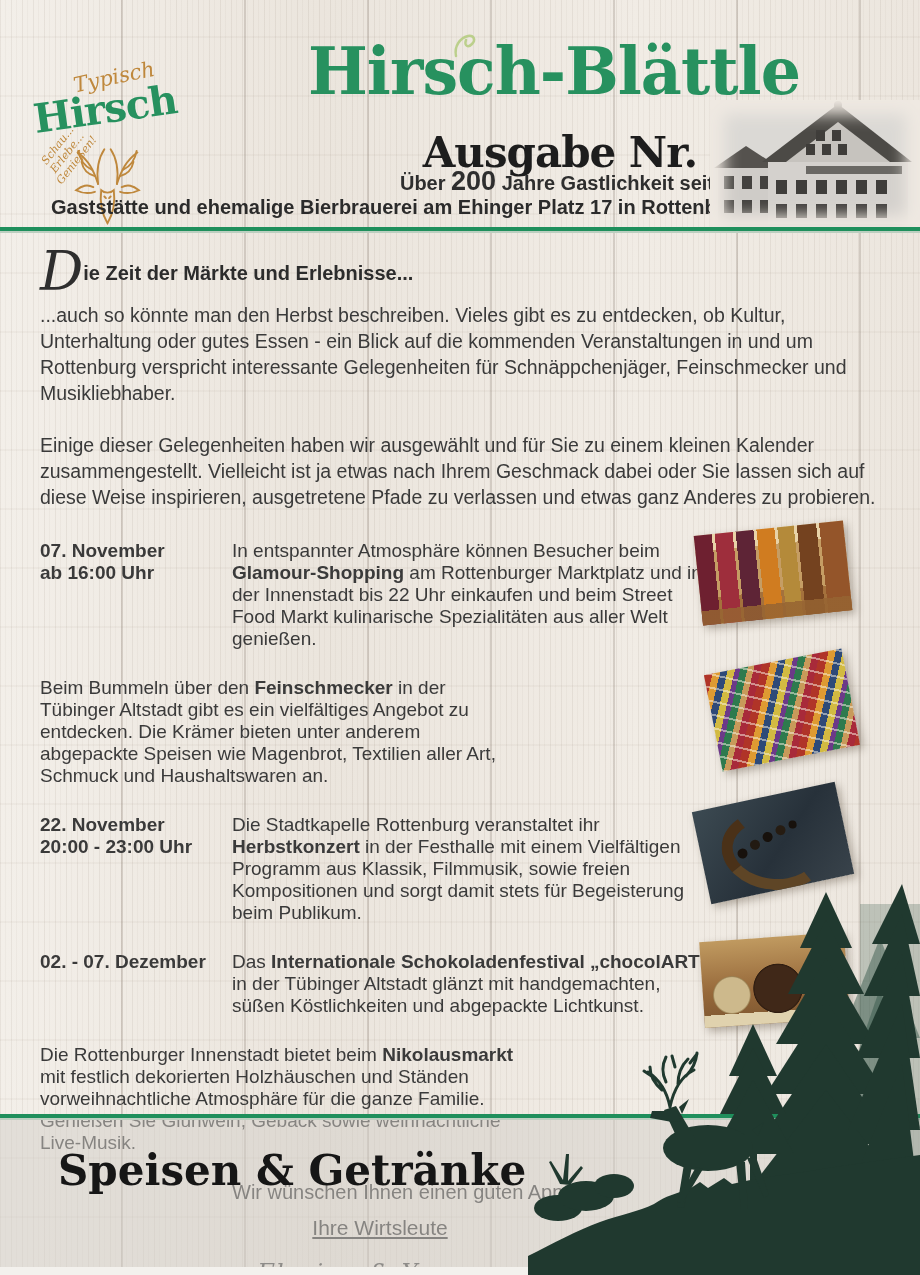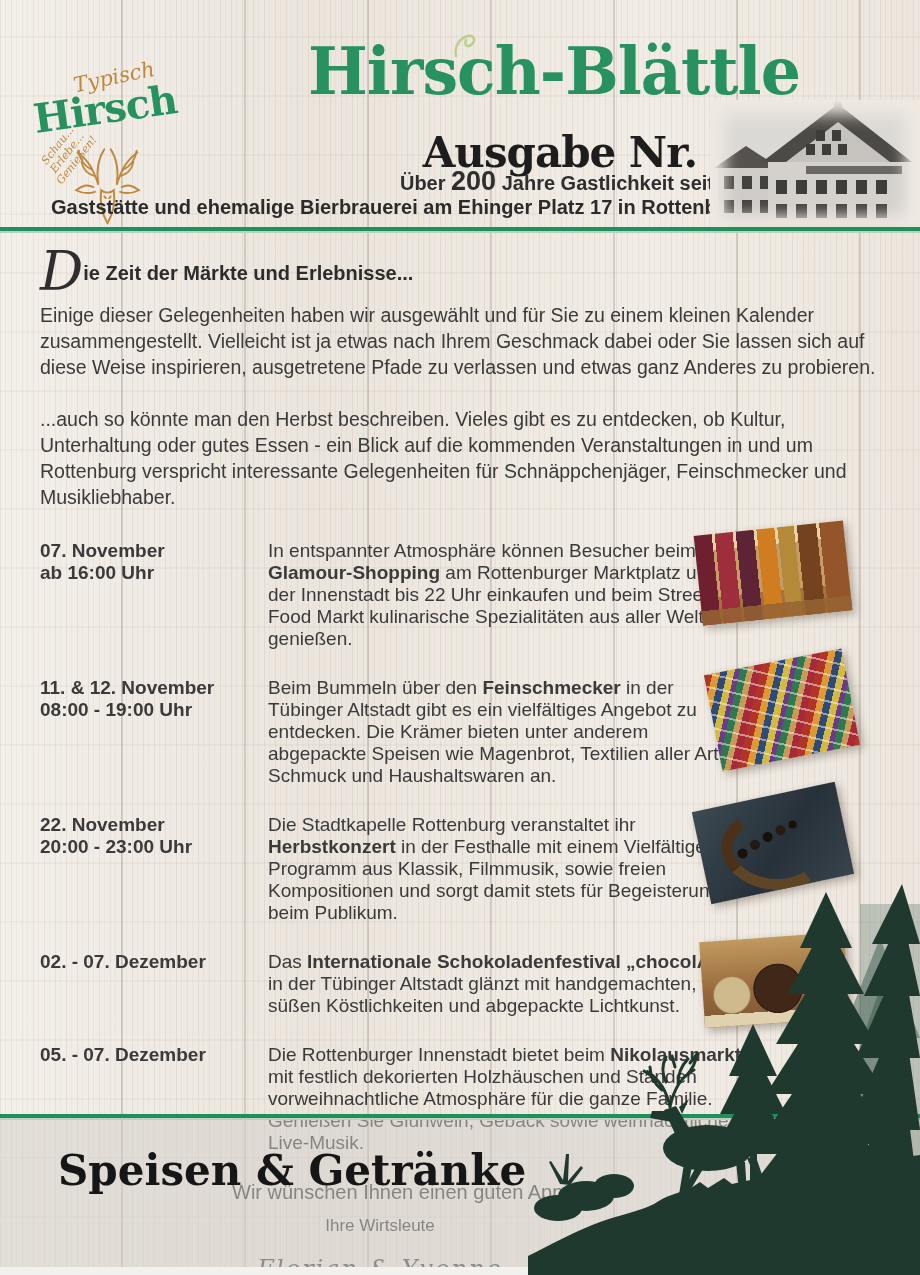--- a/index.html
+++ b/index.html
@@ -38,21 +38,21 @@
   .rule-top{top:227px;}
 
   
   .content{position:absolute;left:40px;top:252px;width:848px;}
   .intro-heading{white-space:nowrap;}
   .intro-heading .init{font-size:54px;line-height:40px;color:#2e2e2e;vertical-align:-10px;}
   .intro-heading .rest{font-size:20px;font-weight:700;color:#2c2c2c;}
   .intro-p{margin:10px 0 0 0;font-size:19.5px;line-height:26px;}
   .intro-p + .intro-p{margin-top:26px;}
   .events{margin-top:30px;}
-  .event-row{position:relative;display:flex;margin-bottom:27px;font-size:19px;line-height:22px;gap:36px;}
+  .event-row{position:relative;display:flex;margin-bottom:27px;font-size:19px;line-height:22px;}
   .event-date{width:192px;font-weight:700;flex:none;}
   .event-date .dl{display:block;}
   .event-text{width:480px;flex:none;}
   .photo{position:absolute;box-shadow:3px 4px 8px rgba(60,45,30,.35);}
   .photo-jam-jars{width:150px;height:90px;top:-12px;left:658px;transform:rotate(-6deg);
     background:
       linear-gradient(0deg, rgba(150,100,50,.85) 0 16%, rgba(0,0,0,0) 16%),
       linear-gradient(90deg,#6e2030 0 12%, rgba(0,0,0,0) 12% 14%, #9e2e3c 14% 26%, rgba(0,0,0,0) 26% 28%,
         #5e2436 28% 40%, rgba(0,0,0,0) 40% 42%, #d07c20 42% 54%, rgba(0,0,0,0) 54% 56%,
         #b48a3a 56% 67%, rgba(0,0,0,0) 67% 69%, #74421f 69% 82%, rgba(0,0,0,0) 82% 84%, #94552a 84% 100%),
@@ -71,21 +71,21 @@
   .photo-chocolate-truffles{width:145px;height:86px;top:-14px;left:662px;transform:rotate(-4deg);
     background:
       radial-gradient(30px 30px at 20% 64%, #cdb98c 58%, #9a8052 62%, rgba(0,0,0,0) 64%),
       radial-gradient(38px 38px at 52% 60%, #402818 60%, #2e1c10 64%, rgba(0,0,0,0) 66%),
       radial-gradient(28px 28px at 83% 68%, #c0a878 58%, #8e744a 63%, rgba(0,0,0,0) 65%),
       linear-gradient(0deg,#e0d2ae 0 14%, rgba(0,0,0,0) 14%),
       linear-gradient(180deg,#c09a60 0%,#96683a 60%,#7c5630 100%);}
 
   .closing-wish{margin:6px 0 0 192px;font-size:20px;}
   .closing-block{margin:12px 0 0 155px;width:370px;text-align:center;}
-  .hosts-label{font-size:17px;margin-top:8px;}
+  .hosts-label{font-size:21px;margin-top:8px;text-decoration:underline;}
   .hosts-names{font-size:24px;color:#4a4a4a;margin-top:19px;letter-spacing:2px;}
   .team-line{font-size:18px;margin-top:4px;}
 
   
   .rule-bottom{top:1114px;z-index:1;}
   .footer-band{position:absolute;left:0;right:0;top:1120px;height:147px;background:rgba(209,205,199,.5);z-index:1;}
   .bottom-strip{position:absolute;left:0;right:0;bottom:0;height:8px;background:#f3f1ed;z-index:1;}
   .menu-title{position:absolute;left:58px;top:1146px;font-size:42px;color:#161616;z-index:2;letter-spacing:0;}
   .silhouette{position:absolute;left:528px;top:878px;width:392px;height:397px;z-index:3;}
 </style>
@@ -172,41 +172,37 @@
 
     <div class="rule rule-top"></div>
   </div>
 
   <div class="content">
 
     <div class="intro-heading"><span class="init script">D</span><span class="rest">ie Zeit der Märkte und Erlebnisse...</span></div>
 
     <div>
 
+        <p class="intro-p">...auch so könnte man den Herbst beschreiben. Vieles gibt es zu entdecken, ob Kultur, Unterhaltung oder gutes Essen - ein Blick auf die kommenden Veranstaltungen in und um Rottenburg verspricht interessante Gelegenheiten für Schnäppchenjäger, Feinschmecker und Musikliebhaber.</p>
+
         <p class="intro-p">Einige dieser Gelegenheiten haben wir ausgewählt und für Sie zu einem kleinen Kalender zusammengestellt. Vielleicht ist ja etwas nach Ihrem Geschmack dabei oder Sie lassen sich auf diese Weise inspirieren, ausgetretene Pfade zu verlassen und etwas ganz Anderes zu probieren.</p>
-
-        <p class="intro-p">...auch so könnte man den Herbst beschreiben. Vieles gibt es zu entdecken, ob Kultur, Unterhaltung oder gutes Essen - ein Blick auf die kommenden Veranstaltungen in und um Rottenburg verspricht interessante Gelegenheiten für Schnäppchenjäger, Feinschmecker und Musikliebhaber.</p>
       </div>
 
     <div class="events">
 
         <div class="event-row">
           <div class="event-date">
             <span class="dl">07. November</span>
             <span class="dl">ab 16:00 Uhr</span>
           </div>
           <div class="event-text"><span>In entspannter Atmosphäre können Besucher beim </span><b>Glamour-Shopping</b><span> am Rottenburger Marktplatz und in der Innenstadt bis 22 Uhr einkaufen und beim Street Food Markt kulinarische Spezialitäten aus aller Welt genießen.</span></div>
           <div class="photo photo-jam-jars"></div>
         </div>
 
         <div class="event-row">
-          <div class="event-date">
-            <span class="dl">11. &amp; 12. November</span>
-            <span class="dl">08:00 - 19:00 Uhr</span>
-          </div>
           <div class="event-text"><span>Beim Bummeln über den </span><b>Feinschmecker</b><span> in der Tübinger Altstadt gibt es ein vielfältiges Angebot zu entdecken. Die Krämer bieten unter anderem abgepackte Speisen wie Magenbrot, Textilien aller Art, Schmuck und Haushaltswaren an.</span></div>
           <div class="photo photo-market-stalls"></div>
         </div>
 
         <div class="event-row">
           <div class="event-date">
             <span class="dl">22. November</span>
             <span class="dl">20:00 - 23:00 Uhr</span>
           </div>
           <div class="event-text"><span>Die Stadtkapelle Rottenburg veranstaltet ihr </span><b>Herbstkonzert</b><span> in der Festhalle mit einem Vielfältigen Programm aus Klassik, Filmmusik, sowie freien Kompositionen und sorgt damit stets für Begeisterung beim Publikum.</span></div>
@@ -216,24 +212,20 @@
         <div class="event-row">
           <div class="event-date">
             <span class="dl">02. - 07. Dezember</span>
             <span class="dl"></span>
           </div>
           <div class="event-text"><span>Das </span><b>Internationale Schokoladenfestival „chocolART“</b><span> in der Tübinger Altstadt glänzt mit handgemachten, süßen Köstlichkeiten und abgepackte Lichtkunst.</span></div>
           <div class="photo photo-chocolate-truffles"></div>
         </div>
 
         <div class="event-row">
-          <div class="event-date">
-            <span class="dl">05. - 07. Dezember</span>
-            <span class="dl"></span>
-          </div>
           <div class="event-text"><span>Die Rottenburger Innenstadt bietet beim </span><b>Nikolausmarkt</b><span> mit festlich dekorierten Holzhäuschen und Ständen vorweihnachtliche Atmosphäre für die ganze Familie. Genießen Sie Glühwein, Gebäck sowie weihnachtliche Live-Musik.</span></div>
 
         </div>
       </div>
 
     <div class="closing-wish">Wir wünschen Ihnen einen guten Appetit!</div>
 
     <div class="closing-block">
       <div class="hosts-label">Ihre Wirtsleute</div>
       <div class="hosts-names script">Florian &amp; Yvonne</div>

